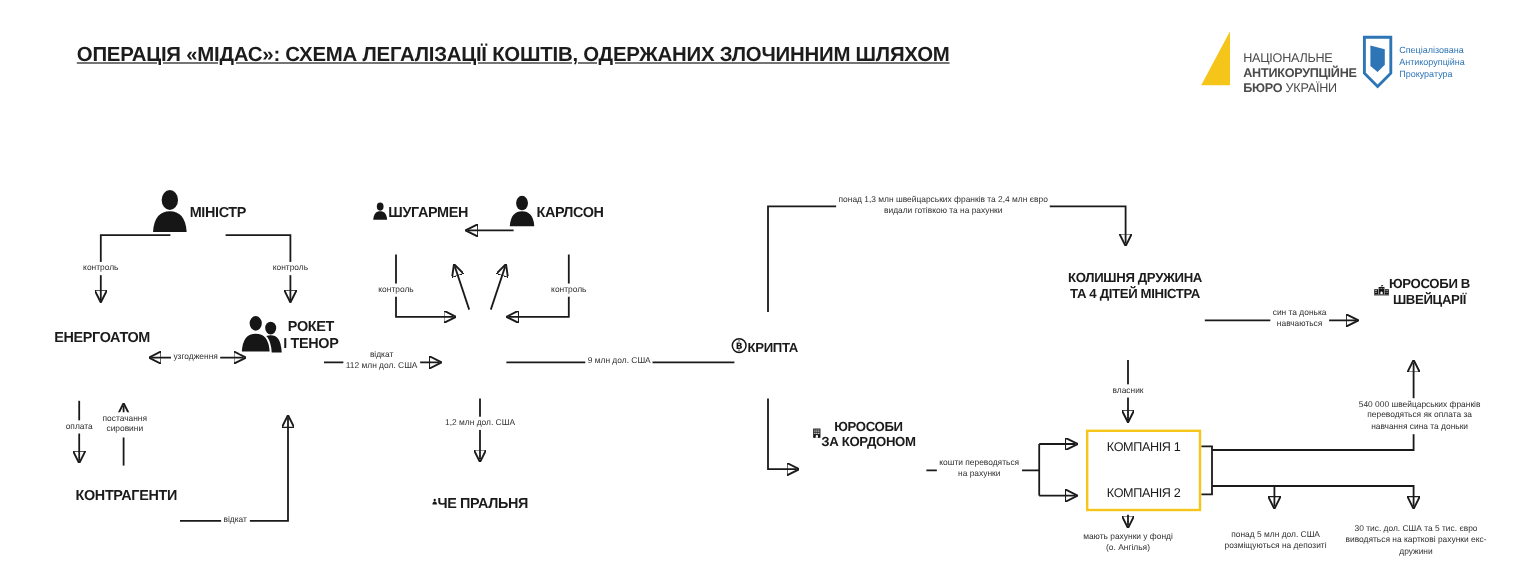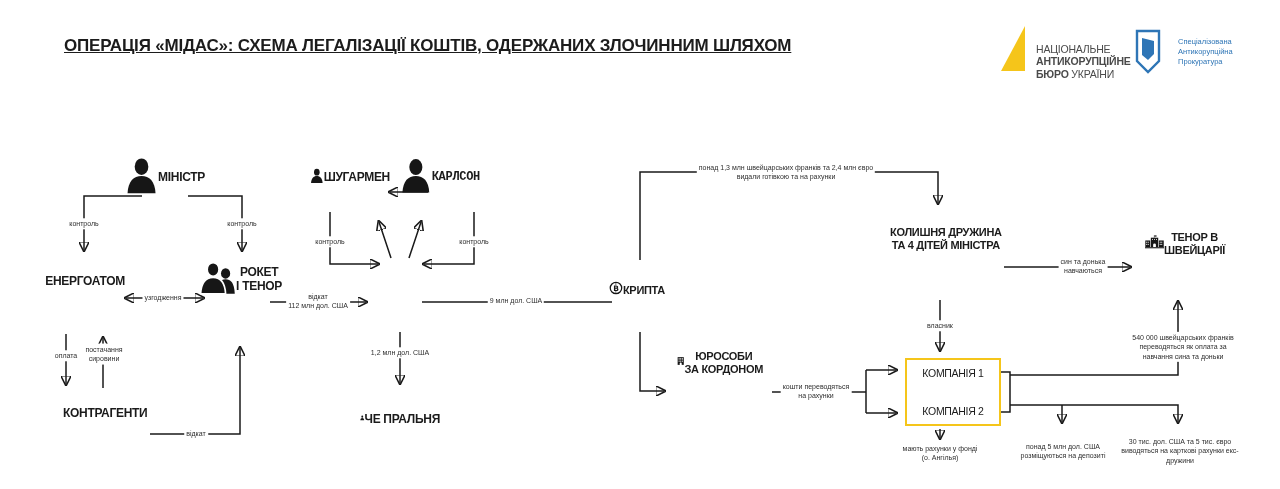--- a/index.html
+++ b/index.html
@@ -6,21 +6,21 @@
   html,body { background:#ffffff; font-family:"Liberation Sans", sans-serif; }
   .stage { position:relative; width:1280px; height:489px; background:#fff; overflow:hidden; }
 
   .title { position:absolute; left:64px; top:36px; font-size:17px; font-weight:bold;
            color:#1c1c1c; letter-spacing:-0.2px; white-space:nowrap;text-decoration:underline; }
 
   
   .logo { position:absolute; display:flex; align-items:flex-start; }
   .nabu-text { margin-left:10px; margin-top:17px; color:#4a4a4a; font-size:10.5px; line-height:1.18; letter-spacing:-0.2px;}
   .nabu-text .b { font-weight:bold; }
-  .sap-text { margin-left:16px; margin-top:9px; color:#2e75b6; font-size:7.5px; line-height:1.3; }
+  .sap-text { margin-left:4px; margin-top:9px; color:#2e75b6; font-size:7.5px; line-height:1.3; }
 
   
   .node { position:absolute; display:flex; flex-direction:row; align-items:center;
           text-align:center; z-index:2; }
   .node .lbl { font-weight:bold; color:#1b1b1b; font-size:12px; line-height:1.15;
                margin-top:4px; letter-spacing:-0.3px; white-space:nowrap; }
   .node .lbl span { display:block; }
   .node .lbl.sm { font-size:11px; }
   svg.icon { display:block; }
   svg.icon .ink { fill:#161616; }
@@ -177,21 +177,21 @@
   </div>
 
   <div class="node" style="left:310px; top:150px; width:80px;">
     <svg class="icon" width="46" height="52" viewBox="0 0 46 52">
       <ellipse class="ink" cx="23" cy="13" rx="9.5" ry="11.5"></ellipse>
       <path class="ink" d="M23 26 C12 26 4.5 33 3.5 50 L42.5 50 C41.5 33 34 26 23 26 Z"></path>
     </svg>
     <div class="lbl">ШУГАРМЕН</div>
   </div>
 
-  <div class="node" style="left:400px; top:150px; width:80px;font-family:Liberation Mono, monospace;">
+  <div class="node" style="left:423px; top:150px; width:80px;">
     <svg class="icon" width="46" height="52" viewBox="0 0 46 52">
       <ellipse class="ink" cx="23" cy="13" rx="9.5" ry="11.5"></ellipse>
       <path class="ink" d="M23 26 C12 26 4.5 33 3.5 50 L42.5 50 C41.5 33 34 26 23 26 Z"></path>
     </svg>
     <div class="lbl">КАРЛСОН</div>
   </div>
 
 
   <div class="node" style="left:360px; top:392px; width:80px;">
     <svg class="icon" width="46" height="52" viewBox="0 0 46 52">
@@ -242,21 +242,21 @@
         <rect x="4" y="28" width="3" height="3.5"></rect>
           <rect x="9" y="28" width="3" height="3.5"></rect>
         <rect x="48" y="21" width="3" height="3.5"></rect>
           <rect x="53" y="21" width="3" height="3.5"></rect>
         <rect x="48" y="28" width="3" height="3.5"></rect>
           <rect x="53" y="28" width="3" height="3.5"></rect>
       </g>
       <rect class="ink" x="0" y="39" width="62" height="3.5"></rect>
     </svg>
     <div class="lbl sm">
-      <span>ТЕНОР В</span>
+      <span>ЮРОСОБИ В</span>
       <span>ШВЕЙЦАРІЇ</span>
     </div>
   </div>
 
   <div class="node" style="left:677px; top:336px; width:86px;">
     <svg class="icon" width="46" height="50" viewBox="0 0 46 50">
       <rect class="ink" x="4" y="1" width="38" height="48"></rect>
       <g class="pap">
         <rect x="10" y="6" width="6" height="5.5"></rect>
           <rect x="20" y="6" width="6" height="5.5"></rect>

